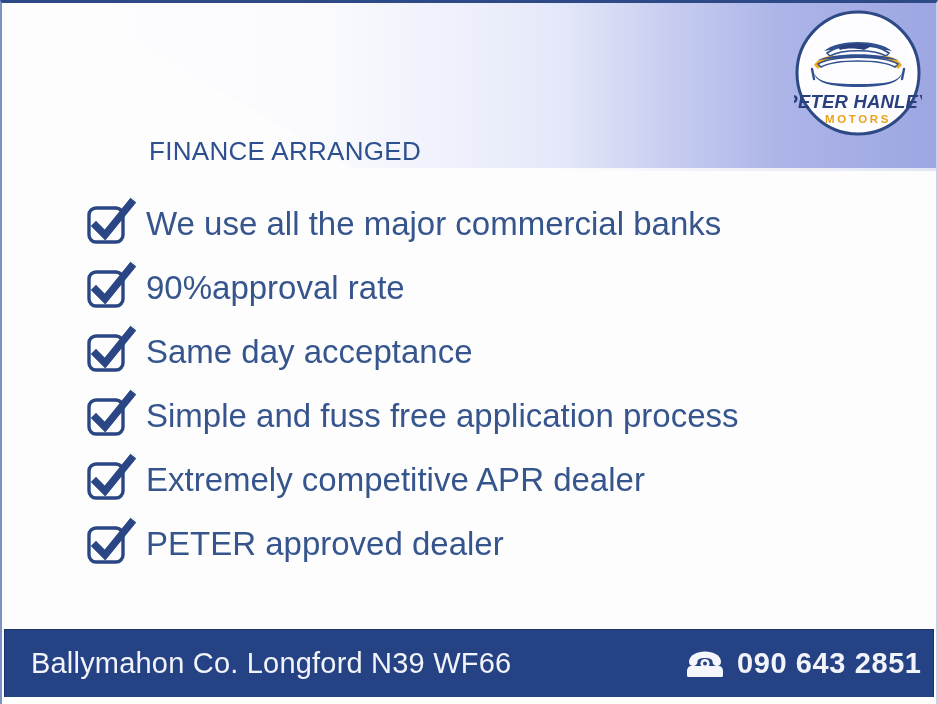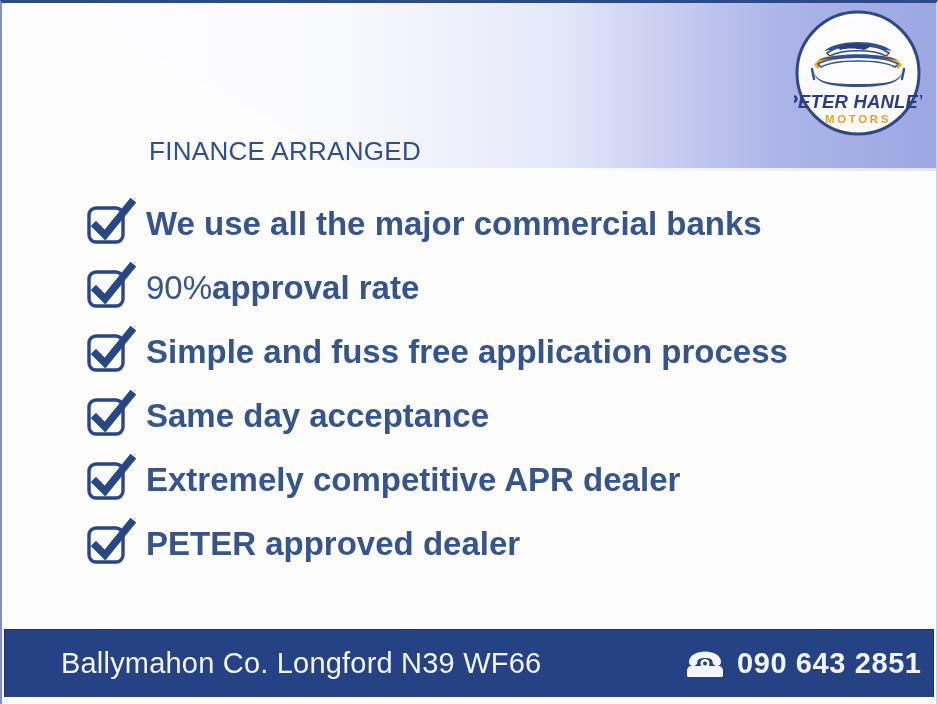--- a/index.html
+++ b/index.html
@@ -79,37 +79,36 @@
   .cbox{
     position:relative;
     width:52px;height:46px;
     flex:0 0 52px;
     margin-right:10px;
   }
   .cbox svg{position:absolute;left:0;top:-4px;width:52px;height:52px;}
   .rowtext{
     font-size:33px;
     color:#36558c;
-    font-weight:700;
+    font-weight:400;
     white-space:nowrap;
     line-height:1;
   }
   .rowtext.lead{font-weight:400;}
 
   
   #footer{
     position:absolute;
     left:2px; right:2px; top:626px;
     height:69px;
     background:#254384;
     border:1px solid #1d3468;
     box-sizing:border-box;
     display:flex;
     align-items:center;
-    padding-left:30px;
   }
   #addr{
     margin-left:26px;
     color:#f2f4fa;
     font-size:29px;
     letter-spacing:0.2px;
     white-space:nowrap;
   }
   #phonewrap{
     position:absolute;
@@ -196,31 +195,31 @@
         <span class="rowtext rest"> approval rate</span>
     </div>
 
     <div class="row">
       <span class="cbox">
         <svg viewBox="0 0 52 52" xmlns="http://www.w3.org/2000/svg">
           <rect x="5" y="12" width="34" height="34" rx="7" ry="7" fill="none" stroke="#2a4684" stroke-width="3.4"></rect>
           <path d="M12 30 L21 39 L47 7" fill="none" stroke="#2a4684" stroke-width="7.4" stroke-linecap="square" stroke-linejoin="miter"></path>
         </svg>
       </span>
+      <span class="rowtext">Same day acceptance</span>
+    </div>
+
+    <div class="row">
+      <span class="cbox">
+        <svg viewBox="0 0 52 52" xmlns="http://www.w3.org/2000/svg">
+          <rect x="5" y="12" width="34" height="34" rx="7" ry="7" fill="none" stroke="#2a4684" stroke-width="3.4"></rect>
+          <path d="M12 30 L21 39 L47 7" fill="none" stroke="#2a4684" stroke-width="7.4" stroke-linecap="square" stroke-linejoin="miter"></path>
+        </svg>
+      </span>
       <span class="rowtext">Simple and fuss free application process</span>
-    </div>
-
-    <div class="row">
-      <span class="cbox">
-        <svg viewBox="0 0 52 52" xmlns="http://www.w3.org/2000/svg">
-          <rect x="5" y="12" width="34" height="34" rx="7" ry="7" fill="none" stroke="#2a4684" stroke-width="3.4"></rect>
-          <path d="M12 30 L21 39 L47 7" fill="none" stroke="#2a4684" stroke-width="7.4" stroke-linecap="square" stroke-linejoin="miter"></path>
-        </svg>
-      </span>
-      <span class="rowtext">Same day acceptance</span>
     </div>
 
     <div class="row">
       <span class="cbox">
         <svg viewBox="0 0 52 52" xmlns="http://www.w3.org/2000/svg">
           <rect x="5" y="12" width="34" height="34" rx="7" ry="7" fill="none" stroke="#2a4684" stroke-width="3.4"></rect>
           <path d="M12 30 L21 39 L47 7" fill="none" stroke="#2a4684" stroke-width="7.4" stroke-linecap="square" stroke-linejoin="miter"></path>
         </svg>
       </span>
       <span class="rowtext">Extremely competitive APR dealer</span>

